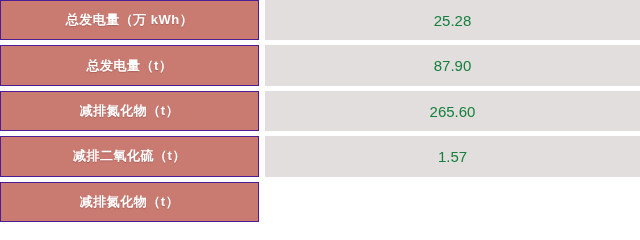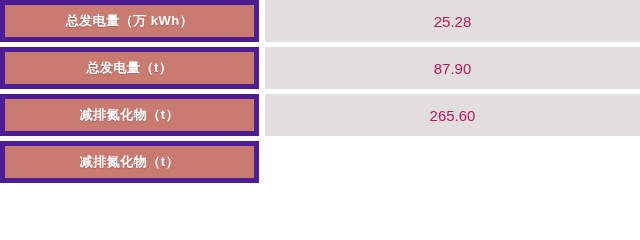--- a/index.html
+++ b/index.html
@@ -29,42 +29,42 @@
     box-sizing: border-box;
   }
   .metric-row:last-child {
     margin-bottom: 2px;
     border-radius: 8px;
   }
   .metric-label-cell {
     width: 259px;
     box-sizing: border-box;
     background: #c97b72;
-    border: 5px solid #4c1d95;
+    border: 1px solid #4c1d95;
     display: flex;
     align-items: center;
     justify-content: center;
     color: #ffffff;
     font-size: 13px;
     font-weight: bold;
     letter-spacing: 0.5px;
     text-shadow: 0 1px 1px rgba(120, 55, 50, 0.35);
   }
   .metric-gap {
     width: 6px;
     background: #ffffff;
   }
   .metric-value-cell {
     flex: 1 1 auto;
     box-sizing: border-box;
     background: #e2dedd;
     display: flex;
     align-items: center;
     justify-content: center;
-    color: #be185d;
+    color: #15803d;
     font-size: 15px;
     font-weight: normal;
   }
 </style>
 </head>
 <body>
 
 <div class="metrics-table">
 
   <div class="metric-row">
@@ -90,20 +90,29 @@
   <div class="metric-row">
     <div class="metric-label-cell">
       <span>减排氮化物（t）</span>
     </div>
     <div class="metric-gap"></div>
     <div class="metric-value-cell">
       <span>265.60</span>
     </div>
   </div>
 
+  <div class="metric-row">
+    <div class="metric-label-cell">
+      <span>减排二氧化硫（t）</span>
+    </div>
+    <div class="metric-gap"></div>
+    <div class="metric-value-cell">
+      <span>1.57</span>
+    </div>
+  </div>
 
   <div class="metric-row">
     <div class="metric-label-cell">
       <span>减排氮化物（t）</span>
     </div>
     <div class="metric-gap"></div>
   </div>
 
 </div>
 

